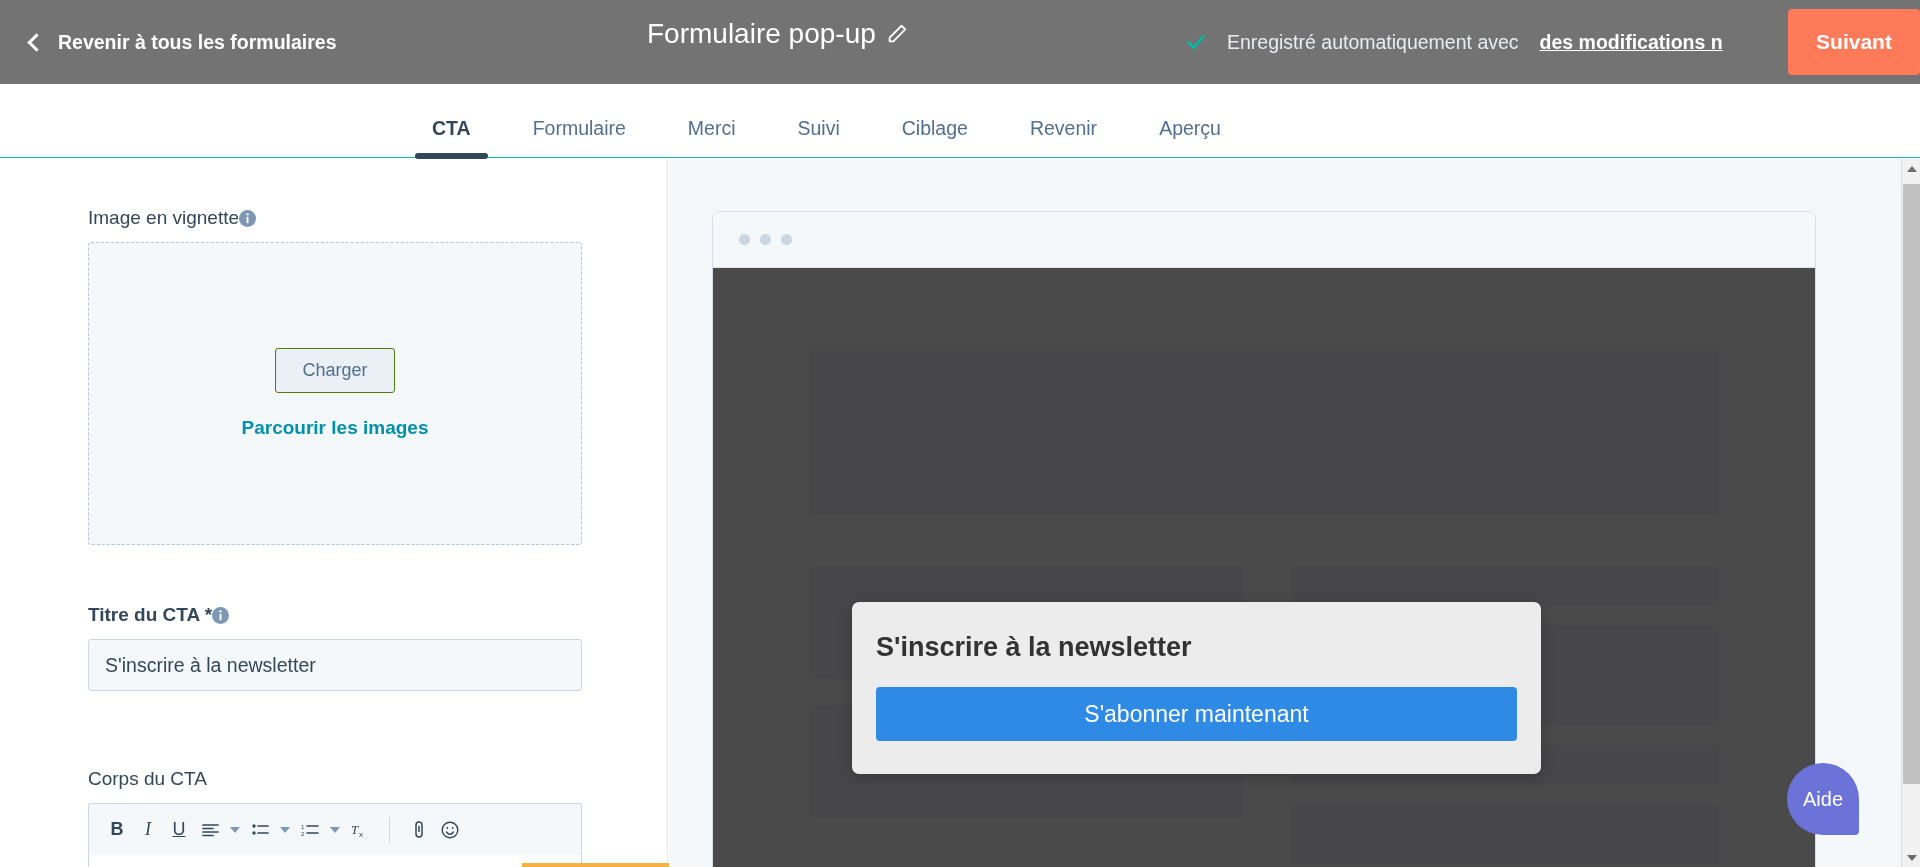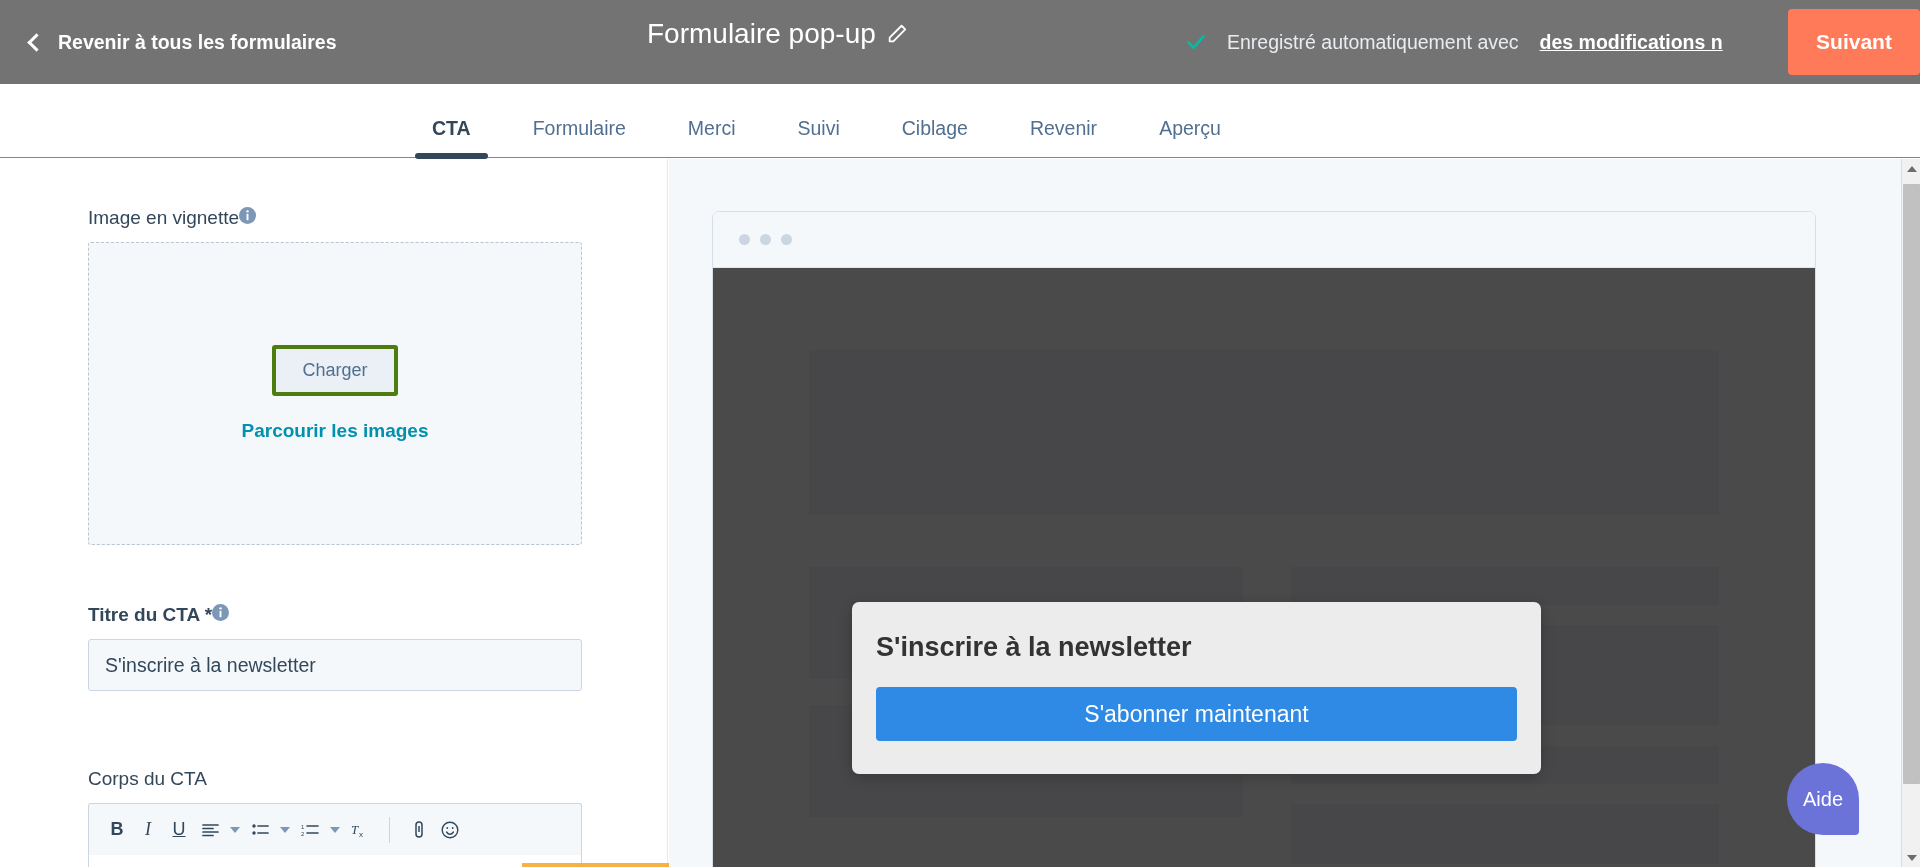--- a/index.html
+++ b/index.html
@@ -82,38 +82,38 @@
   
   .left-panel {
     position: absolute; left: 0; top: 159px;
     width: 668px; height: 708px;
     background: #ffffff;
     border-right: 1px solid #e5e8ed;
     overflow: hidden;
   }
   .field { position: absolute; left: 88px; width: 494px; }
   .field-label {
-    display: flex; 
+    display: flex; align-items: center; 
     font-size: 19px; color: #33475b; margin-bottom: 13px;
   }
   .field-label.bold { font-weight: bold; }
   .info-icon { width: 17px; height: 17px; cursor: pointer; display: block; }
 
   .upload-box {
     height: 303px;
     background: #f5f8fa;
     border: 1px dashed #b8c4cf;
     border-radius: 3px;
     display: flex; flex-direction: column;
     align-items: center; justify-content: center;
     gap: 24px;
   }
   .charger-btn {
     background: #eaf0f6; color: #516f90;
-    border: 4px solid #4d7c0f; border-radius: 3px;
+    border: 1px solid #4d7c0f; border-radius: 3px;
     padding: 11px 26px; font-size: 18px;
     font-family: "Liberation Sans", sans-serif;
     cursor: pointer;
   }
   .browse-link {
     color: #0091ae; font-size: 19px; font-weight: bold; cursor: pointer;
   }
 
   .text-input {
     width: 494px; height: 52px;

